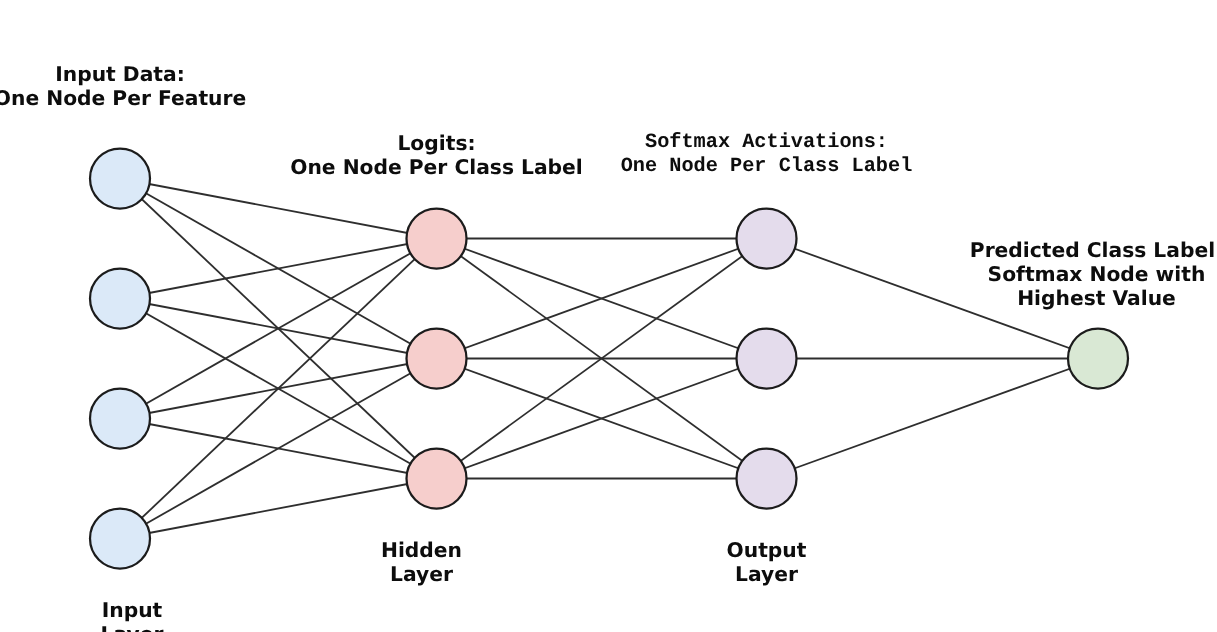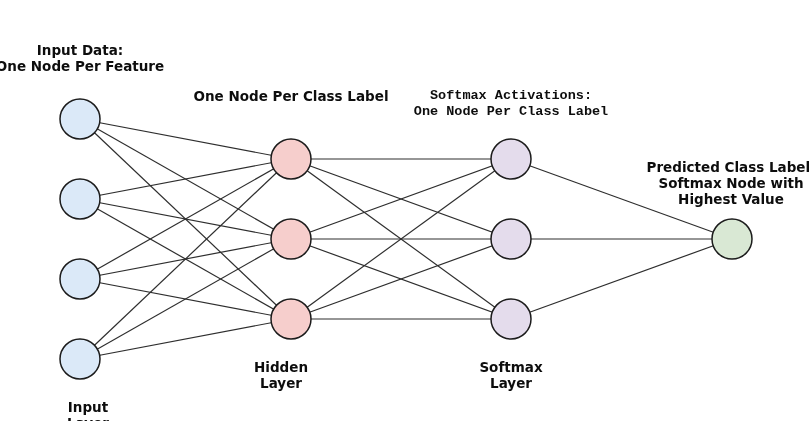--- a/index.html
+++ b/index.html
@@ -84,37 +84,38 @@
         <circle cx="511" cy="291" r="20" fill="#e4dcec" stroke="#1c1c1c" stroke-width="1.5"></circle>
         <circle cx="732" cy="211" r="20" fill="#d9e8d4" stroke="#1c1c1c" stroke-width="1.5"></circle>
       </g>
   </svg>
   <div class="labels-layer">
       <div class="diagram-label" style="left: 80px; top: 14px;">
         <div>Input Data:</div>
         <div>One Node Per Feature</div>
       </div>
       <div class="diagram-label" style="left: 291px; top: 60px;">
+        <div>Logits:</div>
         <div>One Node Per Class Label</div>
       </div>
       <div class="diagram-label" style="left: 511px; top: 60px; font-family: Liberation Mono, monospace;">
         <div>Softmax Activations:</div>
         <div>One Node Per Class Label</div>
       </div>
       <div class="diagram-label" style="left: 731px; top: 131px;">
         <div>Predicted Class Label:</div>
         <div>Softmax Node with</div>
         <div>Highest Value</div>
       </div>
       <div class="diagram-label" style="left: 281px; top: 331px;">
         <div>Hidden</div>
         <div>Layer</div>
       </div>
       <div class="diagram-label" style="left: 511px; top: 331px;">
-        <div>Softmax</div>
+        <div>Output</div>
         <div>Layer</div>
       </div>
       <div class="diagram-label" style="left: 88px; top: 371px;">
         <div>Input</div>
         <div>Layer</div>
       </div>
     </div>
 </div>
 
 </body></html>

